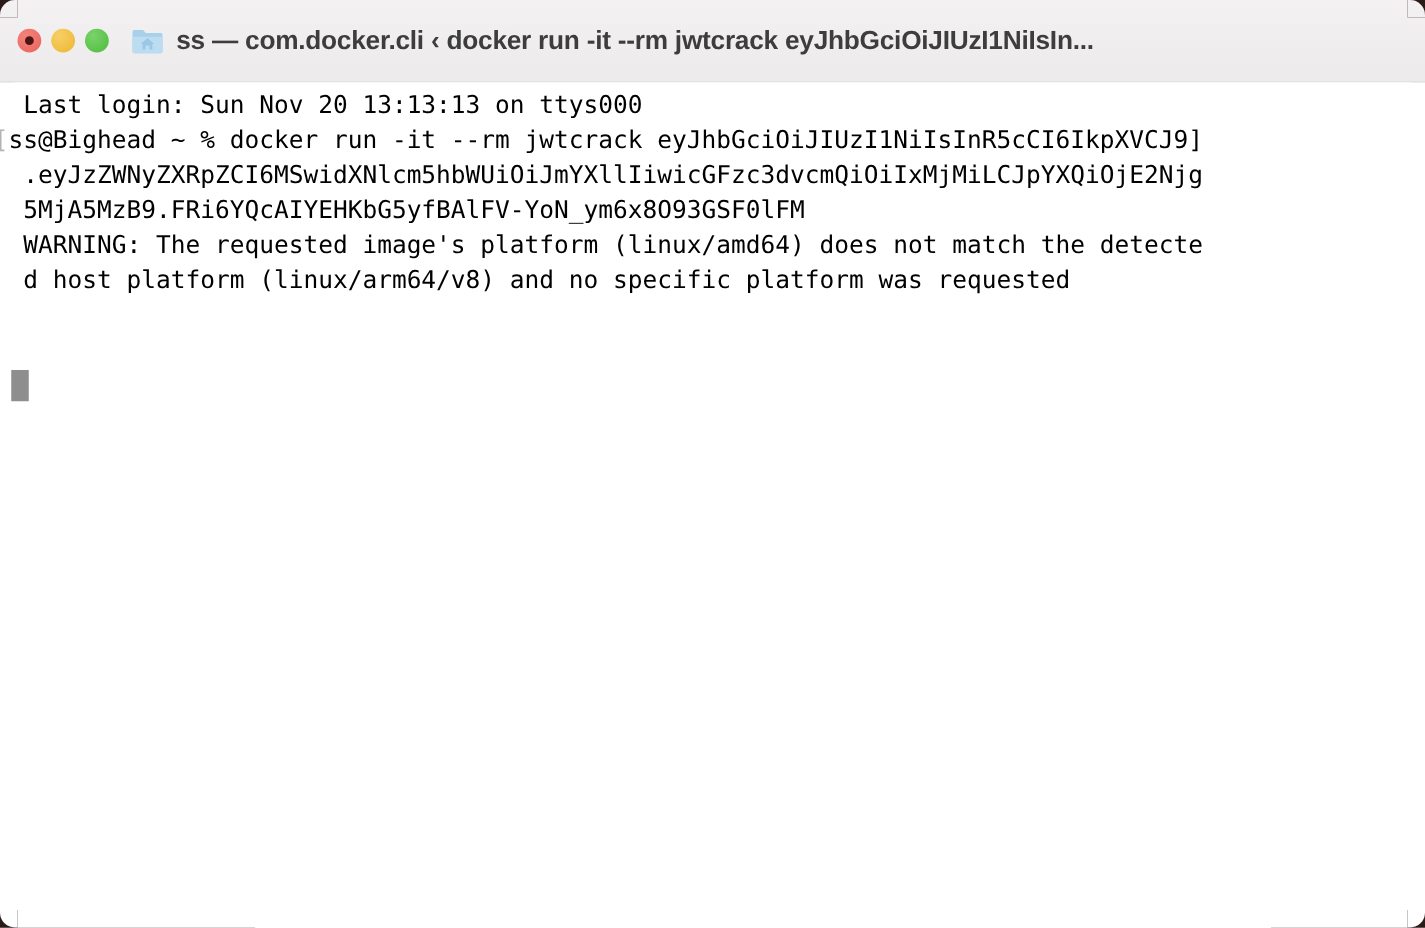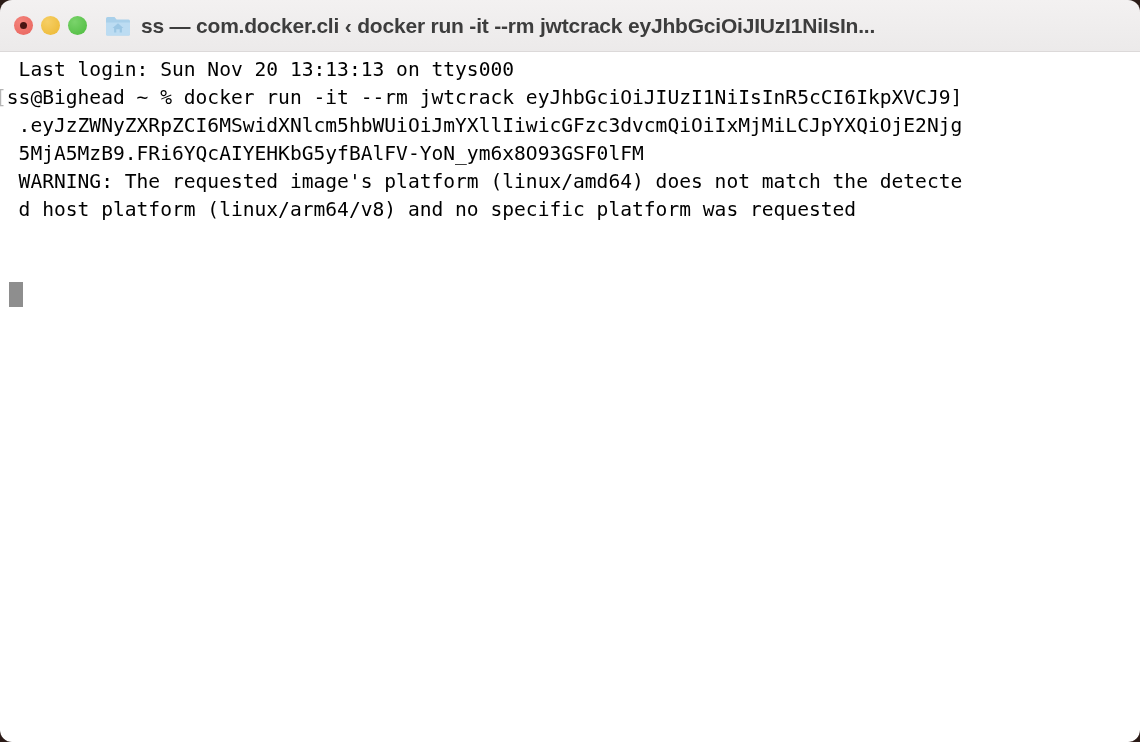--- a/index.html
+++ b/index.html
@@ -20,21 +20,21 @@
     height: 742px;
     background: #ffffff;
     border-radius: 12px 12px 12px 12px;
     overflow: hidden;
     box-sizing: border-box;
   }
 
   
   #titlebar {
     position: relative;
-    height: 52px;
+    height: 66px;
     background: linear-gradient(to bottom, #f3f1f1 0%, #eceaea 100%);
     border-bottom: 1px solid #dcd9d9;
     display: flex;
     align-items: center;
     box-sizing: border-box;
     padding-left: 14px;
     overflow: hidden;
     justify-content: space-between;
   }
 

